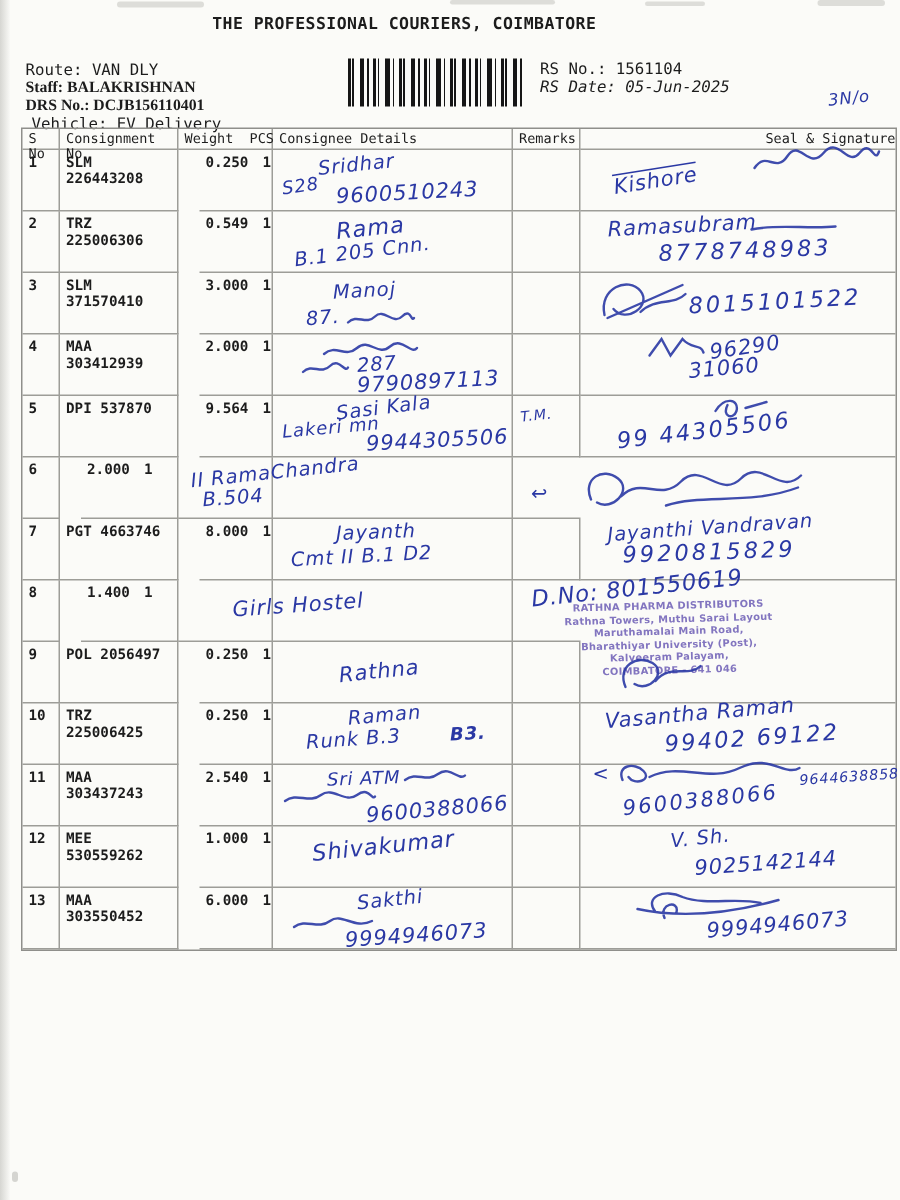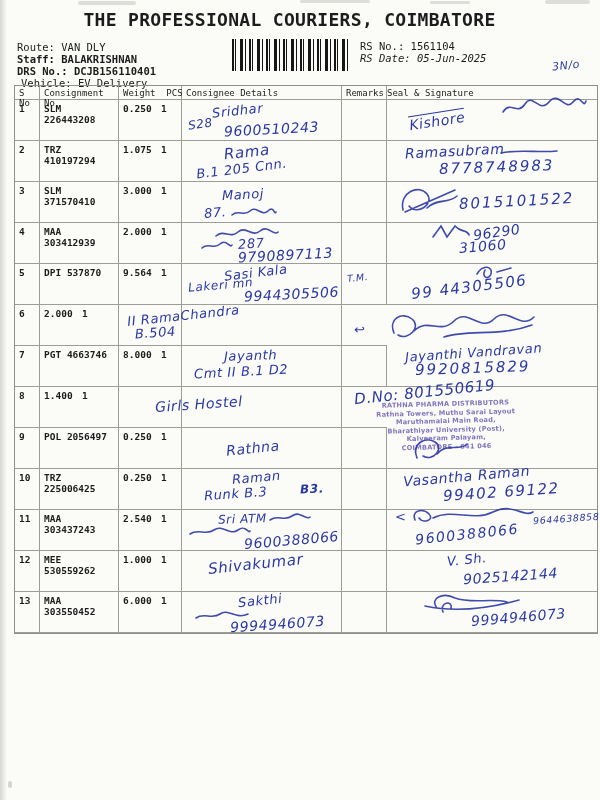--- a/index.html
+++ b/index.html
@@ -4,25 +4,25 @@
 <style>
   html,body{margin:0;padding:0;background:#e8e8e6;}
   .page{position:relative;width:600px;height:800px;background:#fbfbf8;overflow:hidden;
         font-family:"DejaVu Sans Mono","Liberation Mono",monospace;color:#1c1c1c;}
   
   .edge-left{position:absolute;left:0;top:0;width:7px;height:800px;
              background:linear-gradient(90deg,#d6d6d2,rgba(214,214,210,0));}
   .smudge{position:absolute;background:#c4c4c0;opacity:.55;border-radius:2px;}
   
   .title{position:absolute;top:9px;left:0;width:539px;text-align:center;
-         font-weight:bold;font-size:18px;letter-spacing:.3px;padding-left:20px;}
+         font-weight:bold;font-size:11px;letter-spacing:.3px;}
   .subtitle{position:absolute;top:25px;left:0;width:600px;text-align:center;
             font-weight:bold;font-size:12.5px;letter-spacing:.2px;}
   .info-line{position:absolute;font-size:10.5px;white-space:nowrap;}
-  .b{font-weight:bold;}
+  .b{font-weight:bold;font-family:Liberation Serif, serif;}
   .barcode{position:absolute;left:232px;top:39px;width:116px;height:32px;
            background:repeating-linear-gradient(90deg,#161616 0 2px,#fbfbf8 2px 3px,
              #161616 3px 4px,#fbfbf8 4px 8px,#161616 8px 11px,#fbfbf8 11px 13px,
              #161616 13px 14px,#fbfbf8 14px 17px);}
   
   .hw{position:absolute;font-family:"DejaVu Sans","Liberation Sans",sans-serif;
       font-style:italic;color:#2a38a4;white-space:nowrap;font-size:13px;
       letter-spacing:.6px;line-height:1;}
   .hw-sm{font-size:9.5px;}
   .hw-lg{font-size:15px;}
@@ -34,24 +34,24 @@
   
   .tbl{position:absolute;left:14px;top:85px;width:584px;border:1px solid #8f8f8b;
        box-sizing:border-box;}
   .trow{display:grid;grid-template-columns:25px 79px 63px 160px 45px 210px;}
   .cell{border-right:1px solid #9d9d98;border-bottom:1px solid #9d9d98;
         box-sizing:border-box;position:relative;overflow:visible;}
   .cell:last-child{border-right:none;}
   .hrow .cell{height:14px;font-size:9px;font-weight:normal;padding:2px 0 0 4px;}
   .drow .cell{height:41px;}
   .print{font-size:9.5px;font-weight:bold;padding:3px 0 0 4px;}
-  .wp{display:flex;}
+  .wp{display:flex;margin-left:14px;}
   .wp .w{padding:3px 0 0 4px;font-size:9.5px;font-weight:bold;}
   .wp .p{padding:3px 0 0 0;font-size:9.5px;font-weight:bold;position:absolute;left:42px;top:0;}
-  .hdr-seal{text-align:left;padding-left:0 !important;}
+  .hdr-seal{text-align:right;padding-left:0 !important;}
 </style>
 </head>
 <body>
 
 <div class="page">
 
   <div class="edge-left"></div>
   <div class="smudge" style="left:78px;top:1px;width:58px;height:4px;"></div>
   <div class="smudge" style="left:300px;top:0;width:70px;height:3px;"></div>
   <div class="smudge" style="left:430px;top:1px;width:40px;height:3px;"></div>
@@ -98,23 +98,23 @@
       <div class="cell">
         <svg class="scrib" style="left:112px;top:-4px;" width="90" height="24" viewBox="0 0 90 24">
             <path d="M4,16 C12,4 18,20 26,8 S40,18 50,6 S66,16 74,6 S84,14 87,5"></path>
           </svg>
         <span class="hw" style="left:22px;top:14px;transform:rotate(-9deg);font-size:14px;text-decoration:overline;">Kishore</span>
       </div>
     </div>
 
     <div class="trow drow">
       <div class="cell print">2</div>
-      <div class="cell print">TRZ 410197294</div>
-      <div class="cell wp">
-          <span class="w">1.075</span>
+      <div class="cell print">TRZ 225006306</div>
+      <div class="cell wp">
+          <span class="w">0.549</span>
           <span class="p">1</span>
         </div>
       <div class="cell">
         <span class="hw hw-lg" style="left:42px;top:4px;transform:rotate(-6deg);">Rama</span>
         <span class="hw" style="left:14px;top:21px;transform:rotate(-7deg);">B.1 205    Cnn.</span>
       </div>
       <div class="cell"></div>
       <div class="cell">
         <span class="hw" style="left:18px;top:3px;transform:rotate(-3deg);font-size:14px;">Ramasubram</span>
         <svg class="scrib" style="left:112px;top:6px;" width="60" height="10" viewBox="0 0 60 10">

